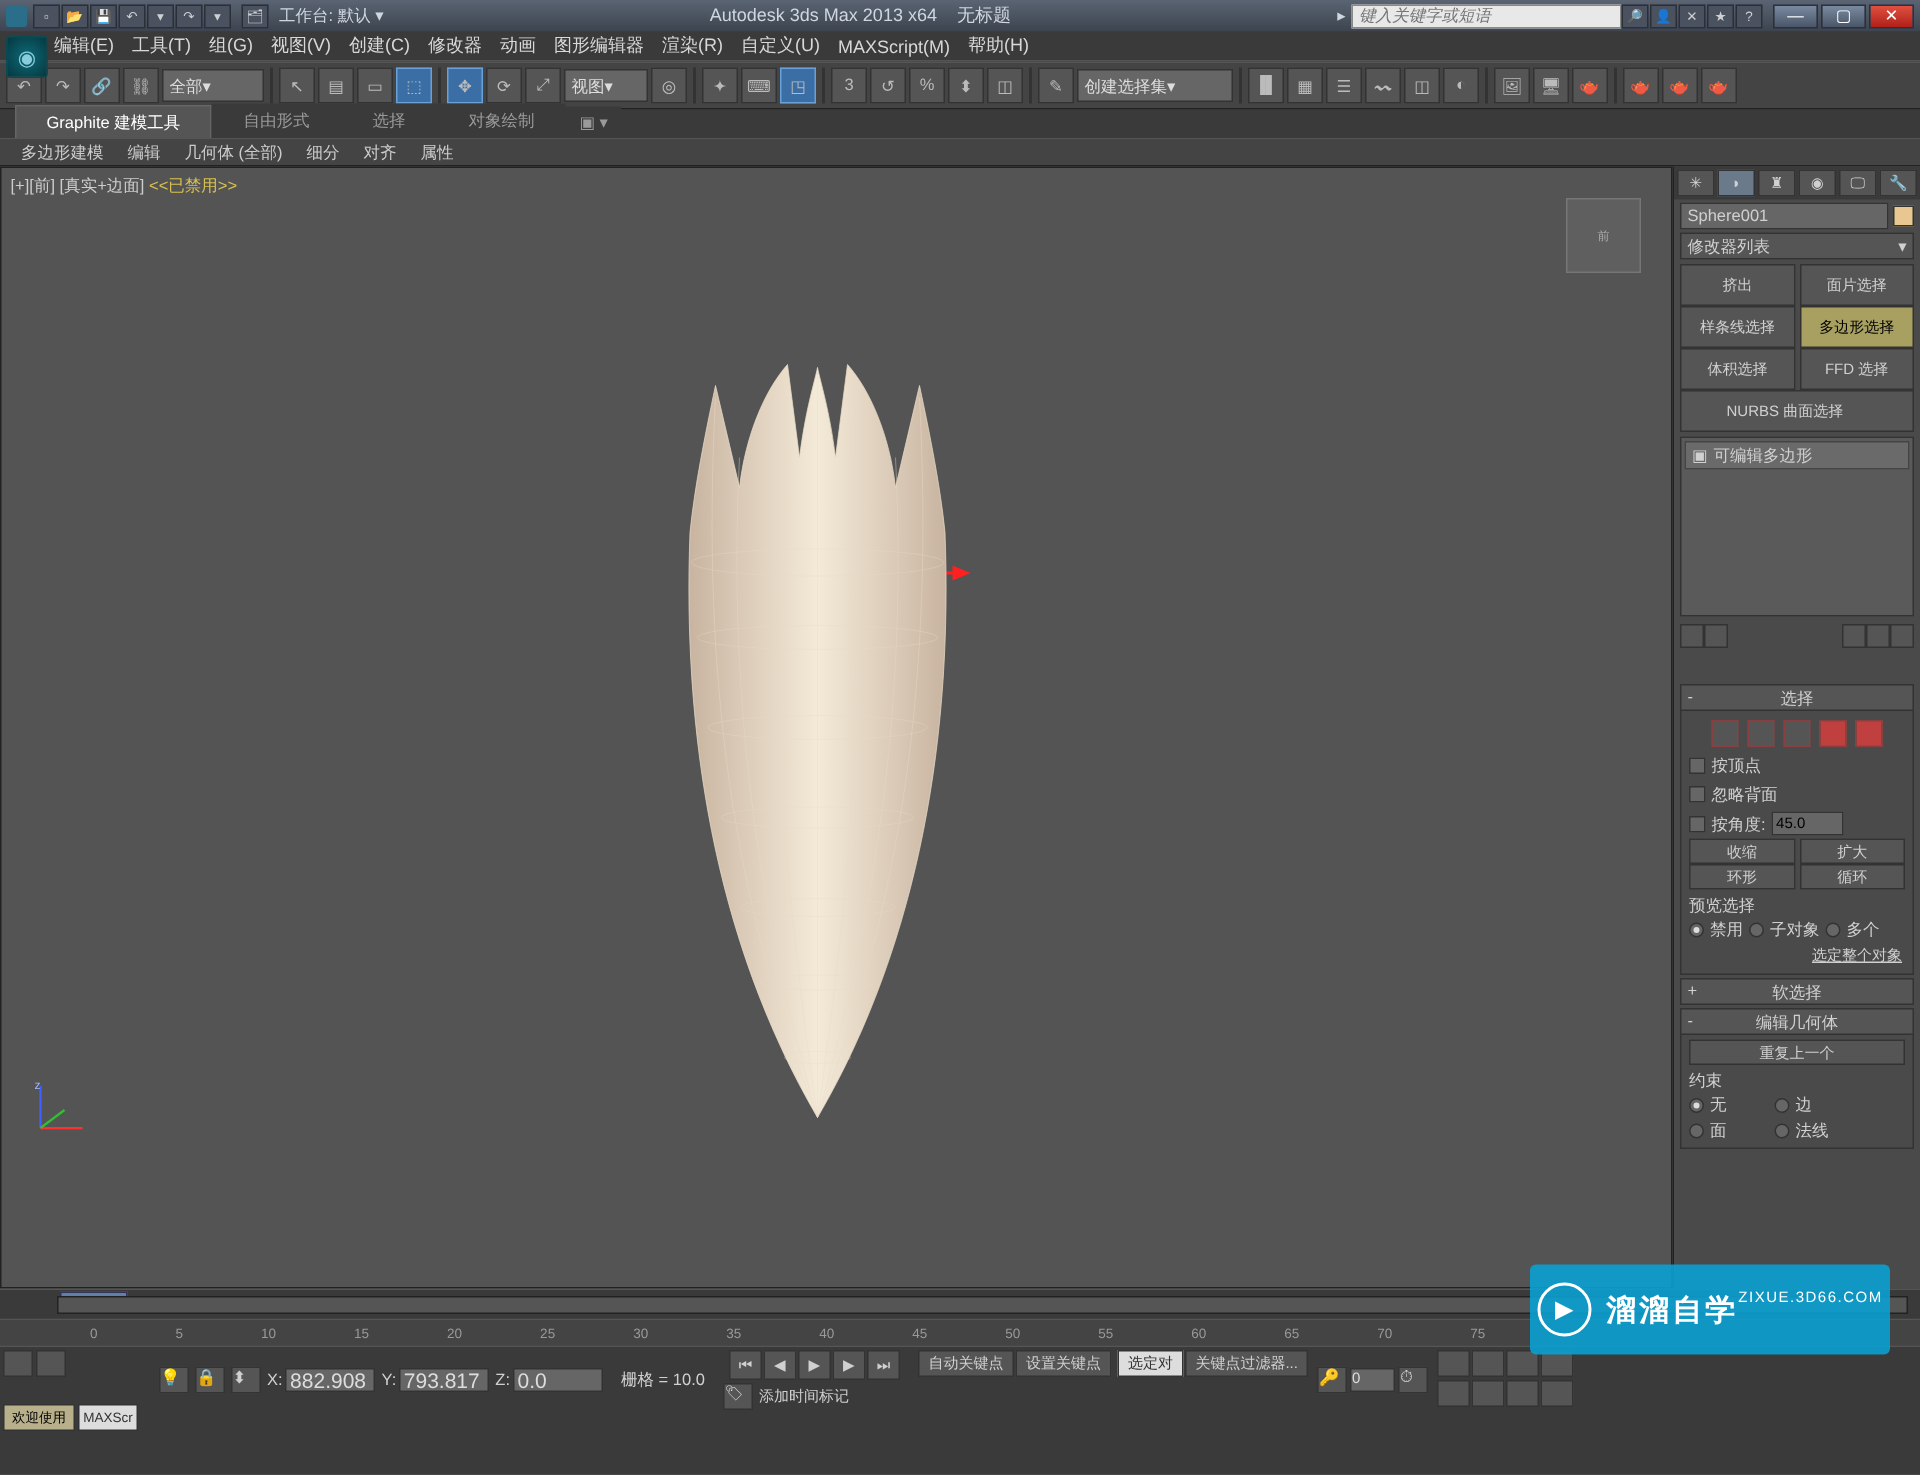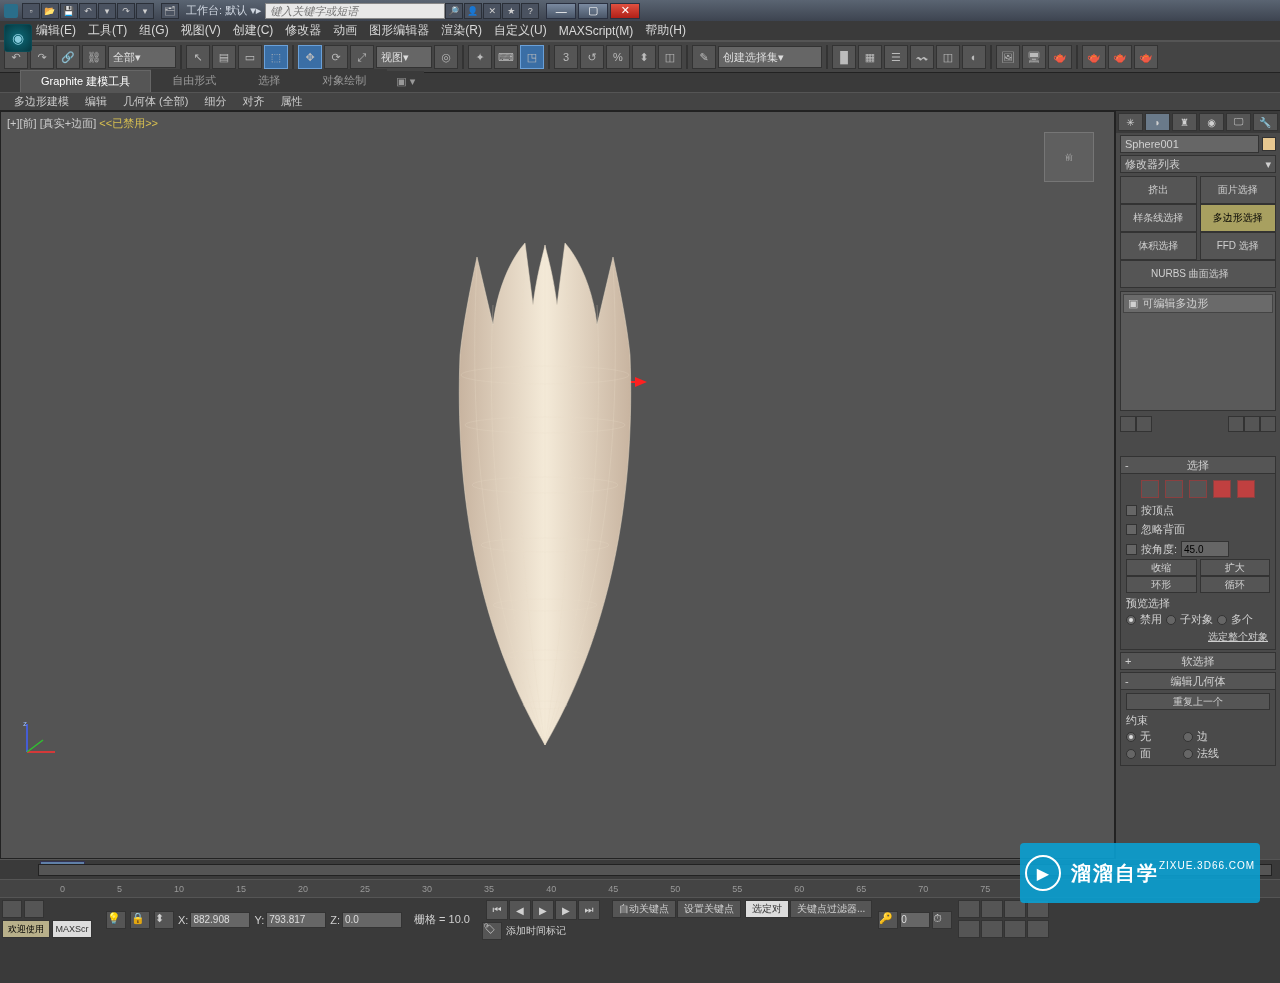--- a/index.html
+++ b/index.html
@@ -17,21 +17,21 @@
 .menubar { height: 20px; background: #3a3a3a; display: flex; align-items: center; padding-left: 36px; gap: 12px; border-bottom: 1px solid #555; }
 .app-logo { position: absolute; left: 4px; top: 24px; width: 28px; height: 28px; background: radial-gradient(#0e6a78,#053840); border: 1px solid #0a4a55; border-radius: 3px; display: flex; align-items: center; justify-content: center; color: #8cd; font-size: 14px; }
 .menubar span { color: #d8d8d8; font-size: 12px; cursor: default; }
 
 .toolbar { height: 32px; background: #444; border-top: 1px solid #555; border-bottom: 1px solid #222; display: flex; align-items: center; padding: 0 4px; gap: 2px; }
 .tool { width: 24px; height: 24px; background: #555; border: 1px solid #333; display: flex; align-items: center; justify-content: center; font-size: 11px; color: #bbb; }
 .tool.active { background: #3a6ea5; border-color: #6aa0d8; }
 .tool-dd { height: 22px; background: #666; border: 1px solid #333; padding: 0 4px; display: flex; align-items: center; color: #ddd; font-size: 11px; }
 .tool-sep { width: 2px; height: 24px; background: #333; margin: 0 2px; }
 
-.ribbon-tabs { height: 20px; background: #3a3a3a; display: flex; align-items: flex-end; padding-left: 20px; gap: 0; border-bottom: 1px solid #555; }
+.ribbon-tabs { height: 20px; background: #3a3a3a; display: flex; align-items: flex-end; padding-left: 10px; gap: 0; border-bottom: 1px solid #555; }
 .rtab { padding: 3px 20px; background: #3a3a3a; color: #999; font-size: 11px; border: 1px solid transparent; }
 .rtab.active { background: #555; color: #fff; border: 1px solid #666; border-bottom: none; }
 .ribbon-sub { height: 18px; background: #444; display: flex; align-items: center; padding-left: 10px; gap: 8px; font-size: 11px; color: #ccc; border-bottom: 1px solid #222; }
 .ribbon-sub span { padding: 0 4px; }
 
 .main { display: flex; height: 748px; }
 .viewport { flex: 1; background: #545454; position: relative; border: 1px solid #222; }
 .vp-label { position: absolute; top: 4px; left: 6px; color: #ccc; font-size: 11px; }
 .vp-label .disabled { color: #d8c050; }
 .gizmo-axis { position: absolute; bottom: 100px; left: 20px; width: 40px; height: 40px; }
@@ -67,27 +67,27 @@
 .radio.on::after { content: ''; display: block; width: 4px; height: 4px; background: #ddd; border-radius: 50%; margin: 2px; }
 .link-right { text-align: right; padding: 2px 6px; font-size: 10px; text-decoration: underline; }
 
 .timeline { height: 20px; background: #3a3a3a; border-top: 1px solid #555; display: flex; align-items: center; padding: 0 8px; position: relative; }
 .tl-marker { position: absolute; left: 40px; top: 1px; background: #6080a8; color: #fff; font-size: 10px; padding: 1px 6px; border: 1px solid #335; }
 .tl-track { flex: 1; height: 12px; background: #555; border: 1px solid #222; margin-left: 30px; position: relative; }
 
 .time-ruler { height: 18px; background: #444; border-top: 1px solid #555; display: flex; align-items: center; padding-left: 60px; font-size: 9px; color: #999; gap: 52px; }
 
 .statusbar { height: 44px; background: #3a3a3a; border-top: 1px solid #555; display: flex; }
-.sb-left { width: 100px; display: flex; flex-direction: column; padding: 2px; gap: 2px; }
+.sb-left { width: 100px; display: flex; flex-direction: column; padding: 2px; gap: 18px; }
 .sb-left-row { display: flex; gap: 2px; }
 .sb-icon { width: 20px; height: 18px; background: #555; border: 1px solid #333; }
 .sb-msg { flex: 1; display: flex; flex-direction: column; justify-content: center; padding-left: 6px; font-size: 11px; gap: 2px; }
 .sb-coords { display: flex; align-items: center; gap: 4px; padding: 0 6px; }
 .sb-coord { display: flex; align-items: center; gap: 2px; font-size: 11px; }
-.sb-coord input { width: 60px; height: 16px; background: #666; border: 1px solid #333; color: #ddd; font-size: 10px; padding: 0 2px; }
+.sb-coord input { width: 60px; height: 16px; background: #666; border: 1px solid #333; color: #ddd; font-size: 14px; padding: 0 2px; }
 .sb-play { display: flex; gap: 1px; align-items: center; padding: 0 4px; }
 .sb-play-btn { width: 22px; height: 20px; background: #555; border: 1px solid #333; display: flex; align-items: center; justify-content: center; font-size: 10px; }
 .sb-auto { display: flex; flex-direction: row; gap: 1px; padding: 2px; }
 .sb-auto-btn { height: 18px; background: #555; border: 1px solid #333; padding: 0 6px; font-size: 10px; display: flex; align-items: center; }
 .sb-nav { display: flex; flex-wrap: wrap; width: 100px; gap: 1px; padding: 2px; }
 .sb-nav-btn { width: 22px; height: 18px; background: #555; border: 1px solid #333; }
 
 .watermark { position: absolute; right: 20px; bottom: 80px; width: 240px; height: 60px; background: rgba(10,160,210,0.9); border-radius: 4px; display: flex; align-items: center; justify-content: center; gap: 10px; color: #fff; }
 .watermark .play { width: 36px; height: 36px; border: 2px solid #fff; border-radius: 50%; display: flex; align-items: center; justify-content: center; font-size: 16px; }
 .watermark .txt { display: flex; flex-direction: row; }
@@ -106,20 +106,23 @@
   <div class="tb-btn">▫</div>
   <div class="tb-btn">📂</div>
   <div class="tb-btn">💾</div>
   <div class="tb-btn">↶</div>
   <div class="tb-btn">▾</div>
   <div class="tb-btn">↷</div>
   <div class="tb-btn">▾</div>
   <div class="tb-sep"></div>
   <div class="tb-btn">🗂</div>
   <span style="margin-left:6px;color:#cfd6e0"><span>工作台:</span> <span>默认</span> ▾</span>
+  <div class="titlebar-text">
+    <span>Autodesk 3ds Max  2013 x64</span>&nbsp;&nbsp;&nbsp;&nbsp;<span>无标题</span>
+  </div>
   <span style="color:#cfd6e0;margin-right:4px">▸</span>
   <input class="titlebar-search" placeholder="键入关键字或短语" style="">
   <div class="tb-btn">🔎</div>
   <div class="tb-btn">👤</div>
   <div class="tb-btn">✕</div>
   <div class="tb-btn">★</div>
   <div class="tb-btn">?</div>
   <div class="win-btns">
     <div class="win-btn">—</div>
     <div class="win-btn">▢</div>

